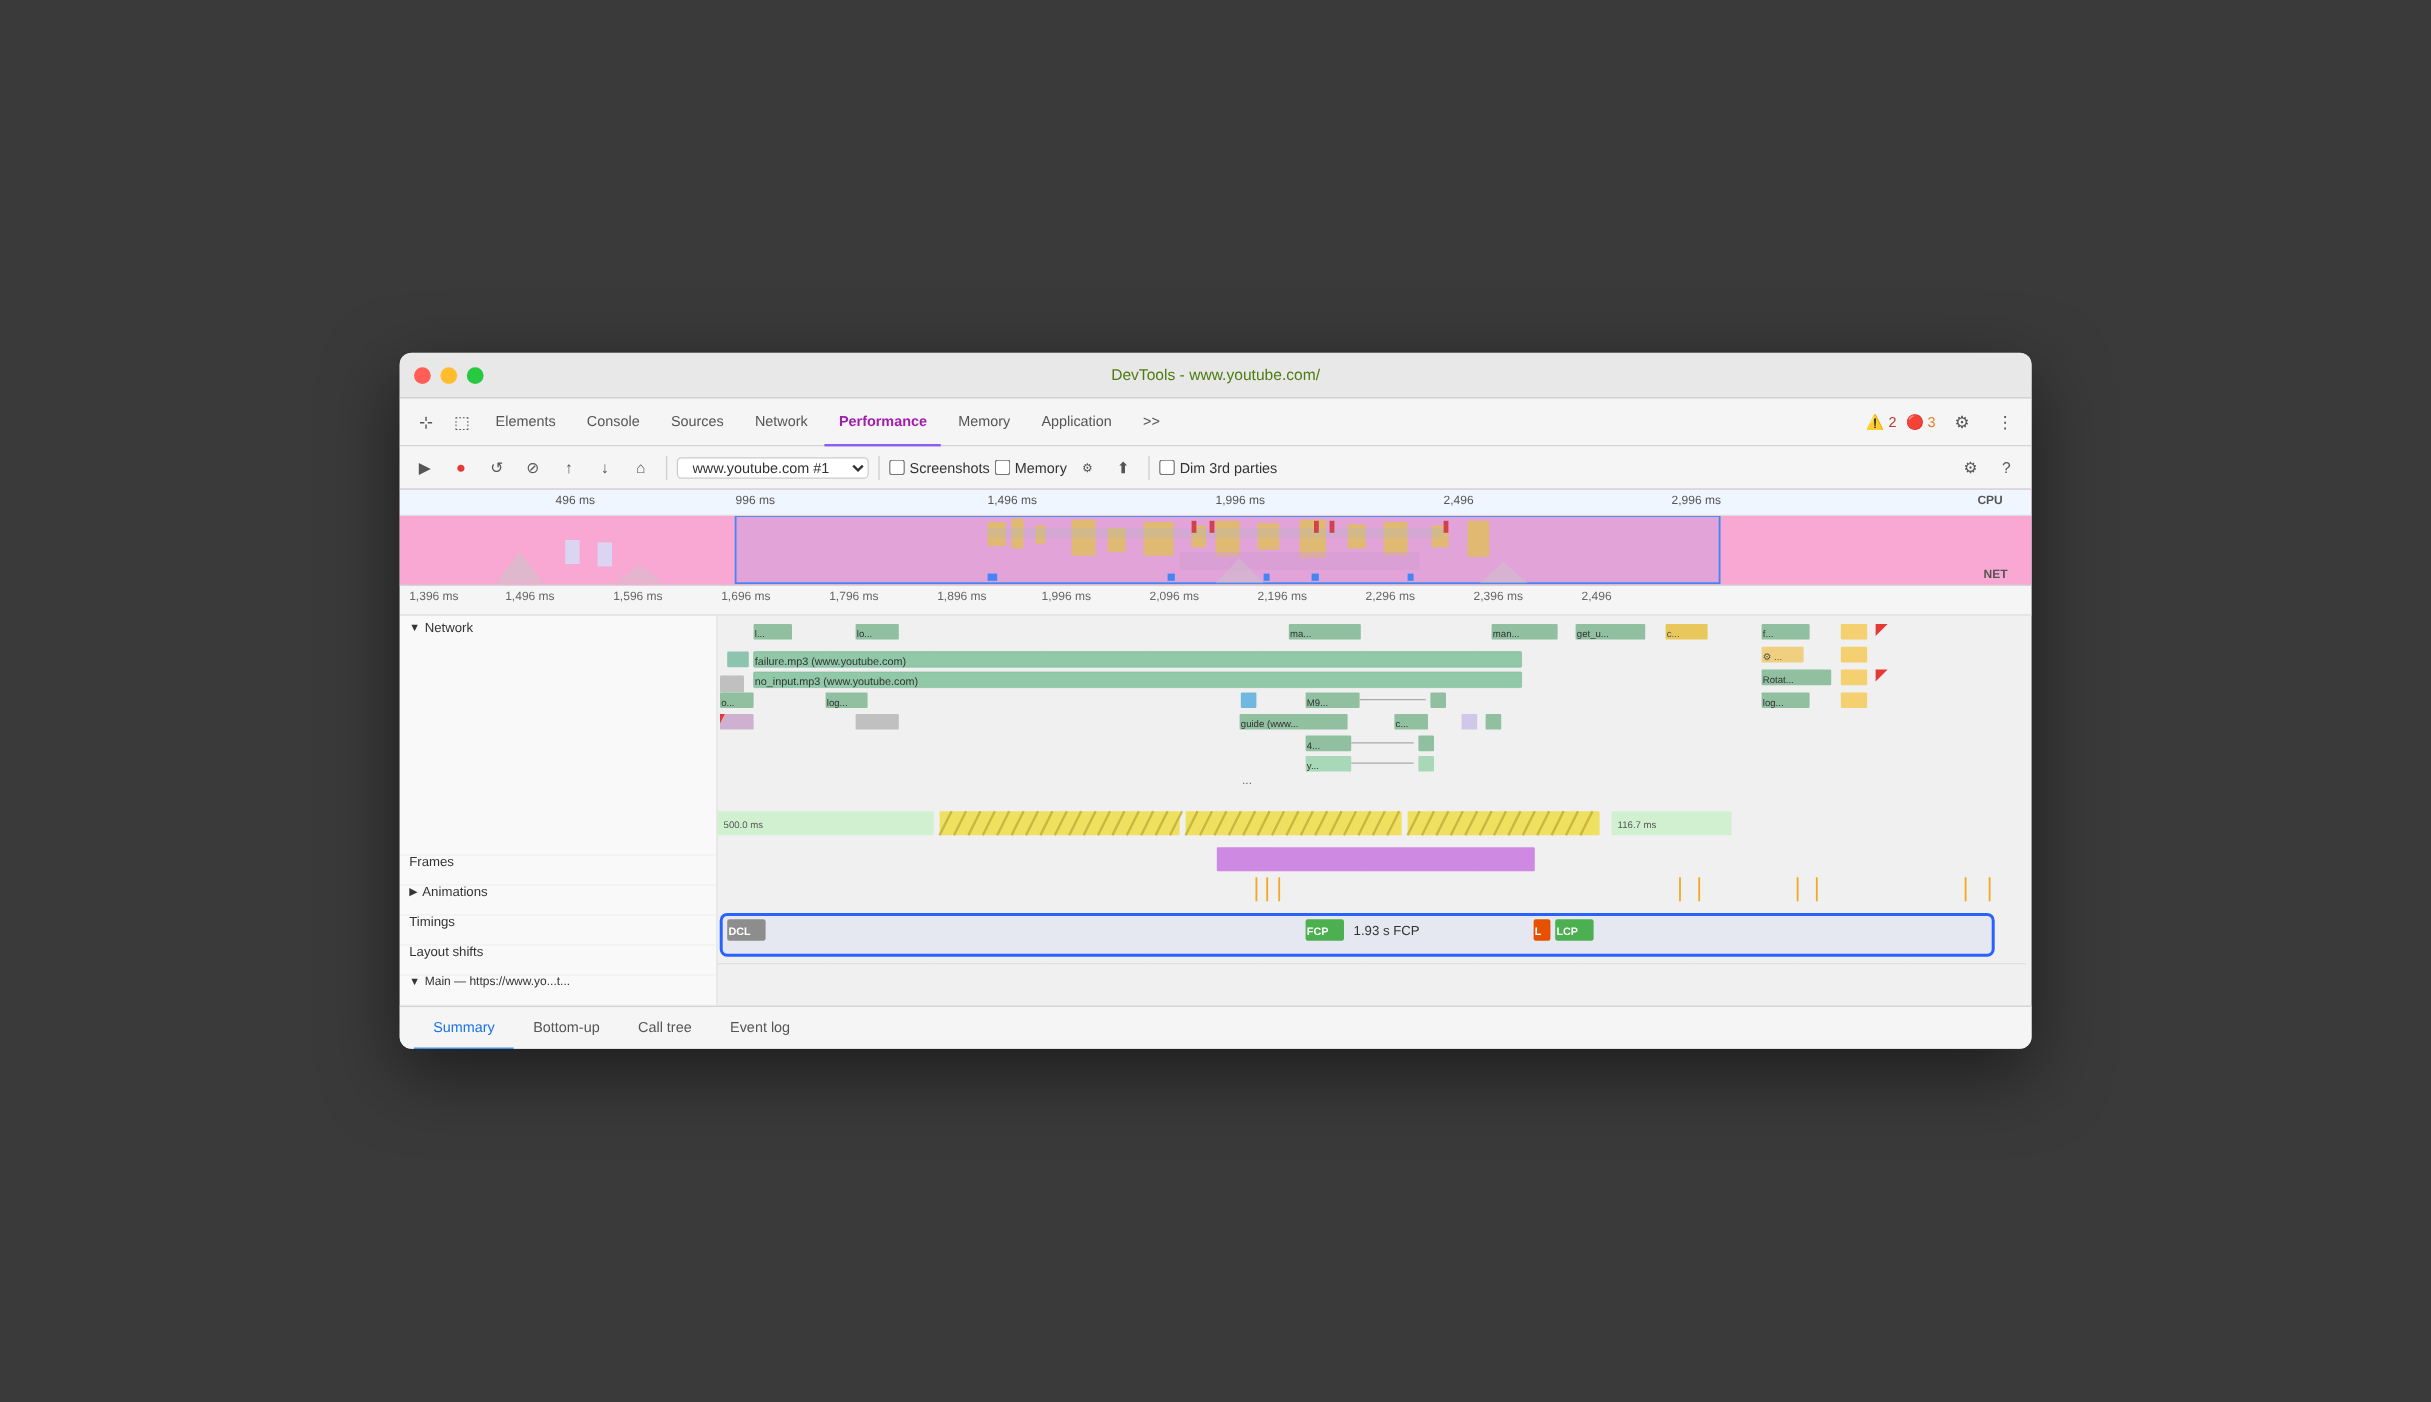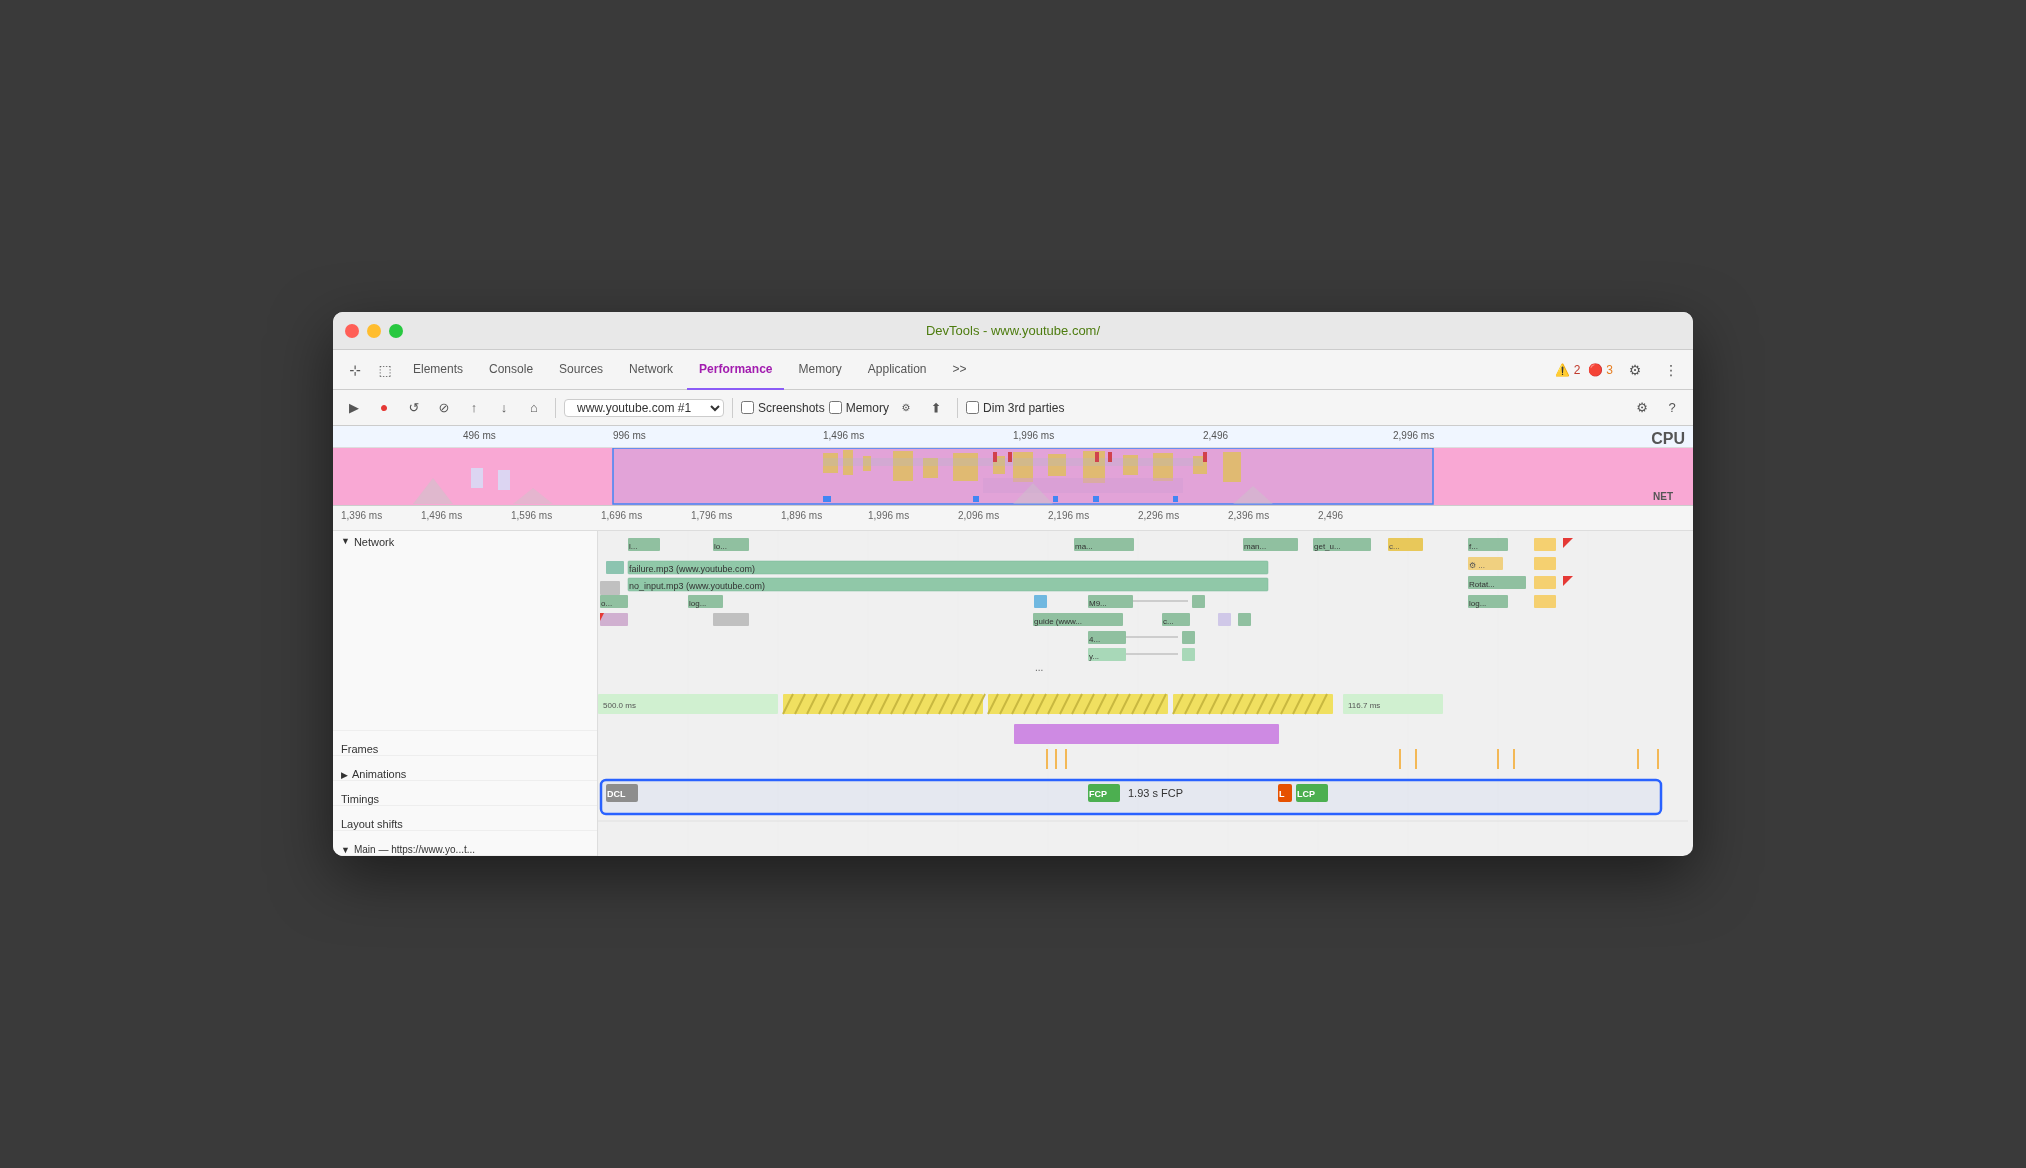--- a/index.html
+++ b/index.html
@@ -233,21 +233,21 @@
     .track-labels {
       width: 265px;
       min-width: 265px;
       background: #f9f9f9;
       border-right: 1px solid #ddd;
       overflow: hidden;
     }
     .track-label {
       height: 25px;
       display: flex;
-      align-items: flex-end;
+      align-items: flex-start;
       padding: 0 8px;
       font-size: 11px;
       color: #333;
       border-bottom: 1px solid #eee;
       cursor: pointer;
     }
     .track-label .arrow { margin-right: 4px; font-size: 9px; }
     .track-content {
       flex: 1;
       position: relative;
@@ -326,21 +326,21 @@
   </div>
 
   <div class="overview-section">
     <div class="overview-time-ruler">
       <span class="ov-tick" style="left:130px;">496 ms</span>
       <span class="ov-tick" style="left:280px;">996 ms</span>
       <span class="ov-tick" style="left:490px;">1,496 ms</span>
       <span class="ov-tick" style="left:680px;">1,996 ms</span>
       <span class="ov-tick" style="left:870px;">2,496</span>
       <span class="ov-tick" style="left:1060px;">2,996 ms</span>
-      <span style="position:absolute;right:8px;top:4px;font-size:16px;color:#555;font-weight:600;">CPU</span>
+      <span style="position:absolute;right:24px;top:4px;font-size:10px;color:#555;font-weight:600;">CPU</span>
     </div>
 
     <div class="cpu-net-overview">
 
       <svg width="100%" height="100%" style="position:absolute;top:0;left:0;">
 
         <rect x="490" y="5" width="15" height="20" fill="#f5c842" opacity="0.8"></rect>
         <rect x="510" y="2" width="10" height="25" fill="#f5c842" opacity="0.8"></rect>
         <rect x="530" y="8" width="8" height="15" fill="#f5c842" opacity="0.8"></rect>
         <rect x="560" y="3" width="20" height="30" fill="#f5c842" opacity="0.8"></rect>
@@ -620,13 +620,19 @@
 
           <rect x="698" y="253" width="32" height="18" fill="#4caf50" rx="2"></rect>
           <text x="699" y="266" font-size="9" font-weight="700" fill="white">LCP</text>
 
           <line x1="0" y1="290" x2="1090" y2="290" stroke="#e0e0e0" stroke-width="1"></line>
         </svg>
       </div>
     </div>
   </div>
 
+  <div class="bottom-tabs">
+    <div class="bottom-tab active">Summary</div>
+    <div class="bottom-tab">Bottom-up</div>
+    <div class="bottom-tab">Call tree</div>
+    <div class="bottom-tab">Event log</div>
+  </div>
 </div>
 
 </body></html>

